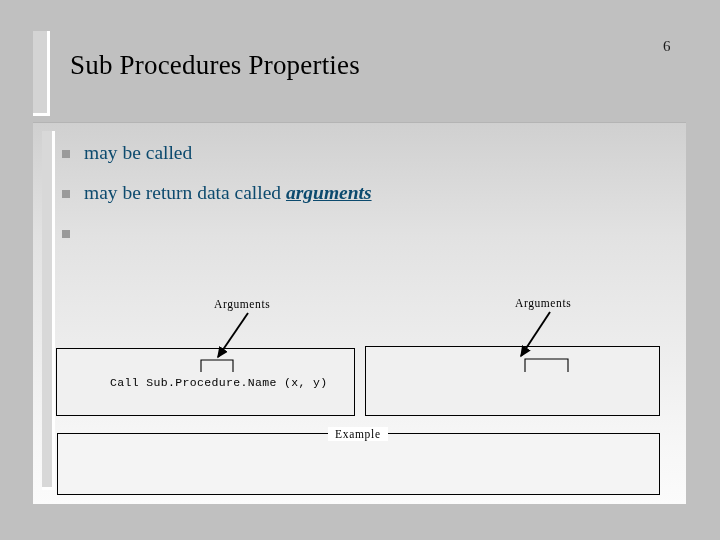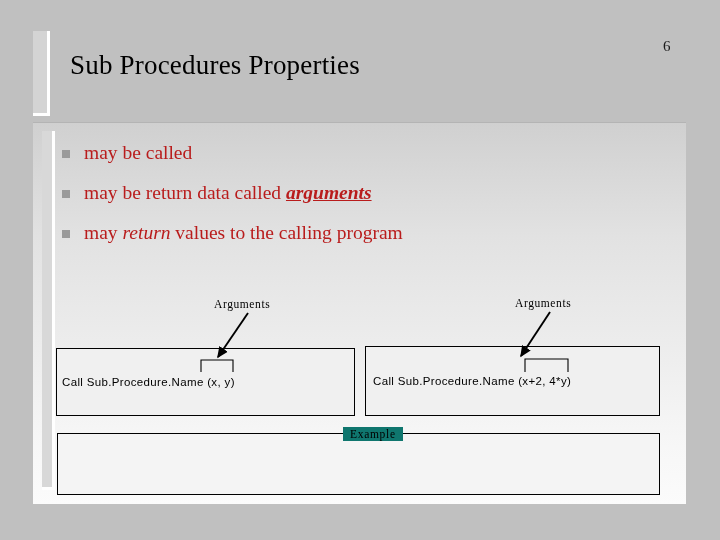--- a/index.html
+++ b/index.html
@@ -88,21 +88,21 @@
     width: 8px; height: 8px;
     background: #9a9a9a;
     margin-right: 14px;
     flex: 0 0 auto;
     align-self: center;
     position: relative;
     top: 1px;
   }
   .bullet-text {
     font-size: 19.5px;
-    color: #b91c1c;
+    color: #0c4a6e;
     white-space: nowrap;
   }
   .bullet-text i { font-style: italic; }
   .bullet-text .emph-arg {
     font-style: italic;
     font-weight: bold;
     text-decoration: underline;
   }
 
   
@@ -129,50 +129,50 @@
     position: absolute;
     border: 1px solid #000;
     background: #f0f0f0;
     box-sizing: border-box;
   }
   .code-box-1 { left: 56px; top: 348px; width: 299px; height: 68px; }
   .code-box-2 { left: 365px; top: 346px; width: 295px; height: 70px; }
 
   .code-text {
     position: absolute;
-    font-family: Liberation Sans, sans-serif;
+    font-family: Liberation Mono, monospace;
     font-size: 11.5px;
     color: #000;
     letter-spacing: 0.35px;
     white-space: nowrap;
+    margin-left: 48px;
   }
   .code-text-1 { left: 62px; top: 376px; }
   .code-text-2 { left: 373px; top: 375px; }
 
   
   .example-box {
     position: absolute;
     left: 57px; top: 433px;
     width: 603px; height: 62px;
     border: 1px solid #000;
     background: #f4f4f4;
     box-sizing: border-box;
   }
   .example-legend {
     position: absolute;
     left: 328px; top: 427px;
     padding: 0 7px;
-    background: #0f766e;
+    background: #ffffff;
     font-family: "Liberation Serif", serif;
     font-size: 11.5px;
     letter-spacing: 0.7px;
     color: #000;
     white-space: nowrap;
     line-height: 14px;
-    margin-left: 15px;
   }
   .example-text {
     position: absolute;
     left: 110px; top: 461px;
     font-family: "Liberation Serif", serif;
     font-size: 11.5px;
     letter-spacing: 0.35px;
     color: #000;
     white-space: nowrap;
   }
@@ -199,33 +199,31 @@
       <span class="bullet-text"><span>may be called</span></span>
     </div>
 
     <div class="bullet-row">
       <span class="bullet-marker"></span>
       <span class="bullet-text"><span>may be return data called </span><span class="emph-arg">arguments</span></span>
     </div>
 
     <div class="bullet-row">
       <span class="bullet-marker"></span>
-      <span class="bullet-text"><span>may </span><i>return</i><span> values to the calling program</span></span>
     </div>
 
   </div>
 
   <div class="arg-label arg-label-1">Arguments</div>
   <div class="arg-label arg-label-2">Arguments</div>
 
   <div class="code-box code-box-1"></div>
   <div class="code-text code-text-1">Call Sub.Procedure.Name (x, y)</div>
 
   <div class="code-box code-box-2"></div>
-  <div class="code-text code-text-2">Call Sub.Procedure.Name (x+2,  4*y)</div>
 
   <div class="example-box"></div>
   <div class="example-legend">Example</div>
 
   <svg class="diagram" viewBox="0 0 720 540" xmlns="http://www.w3.org/2000/svg">
     <defs>
       <marker id="arrowhead" markerWidth="7" markerHeight="7" refX="5.2" refY="3" orient="auto">
         <polygon points="0,0.3 6,3 0,5.7" fill="#000"></polygon>
       </marker>
     </defs>

